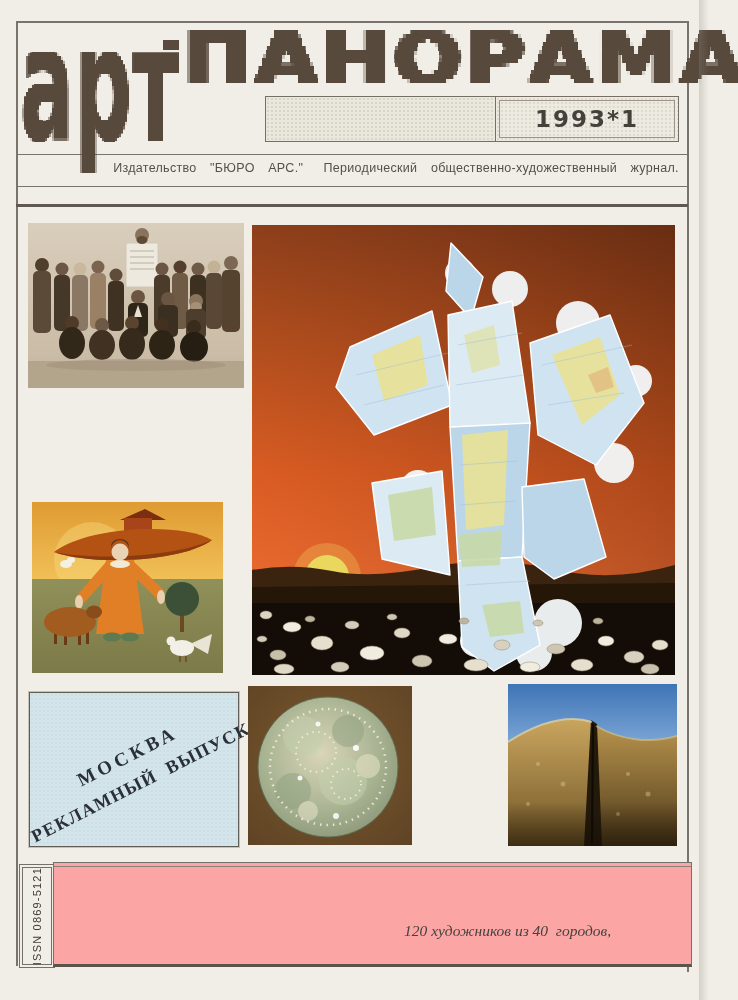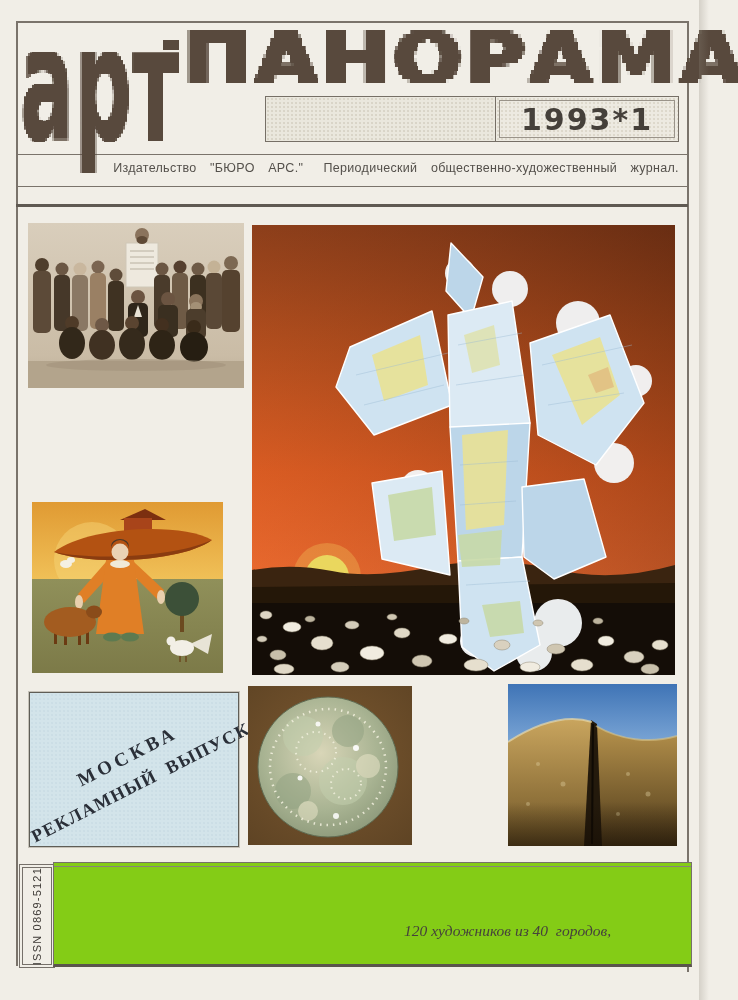--- a/index.html
+++ b/index.html
@@ -16,35 +16,35 @@
     font-weight:bold;font-size:96px;line-height:1;color:#584a3e;letter-spacing:4px;
     transform:scale(0.85,0.75);transform-origin:0 0;white-space:pre;filter:url(#px6);}
   .issue-empty{position:absolute;left:265px;top:96px;width:229px;height:44px;
     border:1px solid #766f66;background-color:#eae7dd;
     background-image:radial-gradient(#d9d4c7 0.7px,transparent 0.9px);background-size:4px 4px;}
   .issue-box{position:absolute;left:495px;top:96px;width:182px;height:44px;
     border:1px solid #766f66;background-color:#edeae1;
     background-image:radial-gradient(#ddd8cb 0.7px,transparent 0.9px);background-size:4px 4px;}
   .issue-inner{position:absolute;left:3px;top:3px;right:3px;bottom:3px;border:1px solid #9a948a;
     display:flex;align-items:center;justify-content:center;}
-  .issue-label{font-family:"DejaVu Sans",sans-serif;font-weight:bold;font-size:30px;
+  .issue-label{font-family:"DejaVu Sans",sans-serif;font-weight:bold;font-size:23px;
     color:#45403a;letter-spacing:2px;}
   .subtitle{position:absolute;left:110px;top:161px;width:572px;text-align:center;
     font-size:12.5px;color:#54504b;letter-spacing:0.3px;word-spacing:3px;white-space:pre;}
   .card{position:absolute;left:29px;top:692px;width:208px;height:153px;background:#d3e4ea;
     border:1px solid #5f5d56;box-shadow:0 0 0 1px #c6c2b8;
     background-image:radial-gradient(#c3d7df 0.6px,transparent 0.8px);background-size:4px 4px;}
   .card-rot{position:absolute;left:0;top:0;right:0;bottom:0;display:flex;flex-direction:column;
     align-items:center;justify-content:center;gap:8px;transform:rotate(-27deg);}
   .card-line1{font-family:"Liberation Serif",serif;font-weight:bold;font-size:19px;
     letter-spacing:4px;color:#2a2f38;white-space:pre;}
   .card-line2{font-family:"Liberation Serif",serif;font-weight:bold;font-size:18px;
     letter-spacing:1.5px;color:#2a2f38;white-space:pre;}
   .footer-box{position:absolute;left:53px;top:862px;width:637px;height:101px;
-    border:1px solid #76706a;border-bottom:3px solid #5a544d;background:#84cc16;}
+    border:1px solid #76706a;border-bottom:3px solid #5a544d;background:#fca5a5;}
   .footer-innerline{position:absolute;left:0;right:0;top:3px;height:1px;background:#87817a;}
   .footer-text{position:absolute;left:350px;top:18px;font-family:"Liberation Serif",serif;
     font-style:italic;font-size:15.5px;line-height:20px;color:#46423c;white-space:pre;}
   .issn-box{position:absolute;left:19px;top:864px;width:34px;height:102px;background:#f1eee7;
     border:1px solid #76706a;}
   .issn-inner{position:absolute;left:2px;top:2px;right:2px;bottom:2px;border:1px solid #76706a;
     display:flex;align-items:center;justify-content:center;}
   .issn-text{writing-mode:vertical-rl;transform:rotate(180deg);font-size:11px;
     letter-spacing:1.2px;color:#3d3935;white-space:pre;}
   .scan-edge{position:absolute;left:699px;top:0;width:10px;height:1000px;

